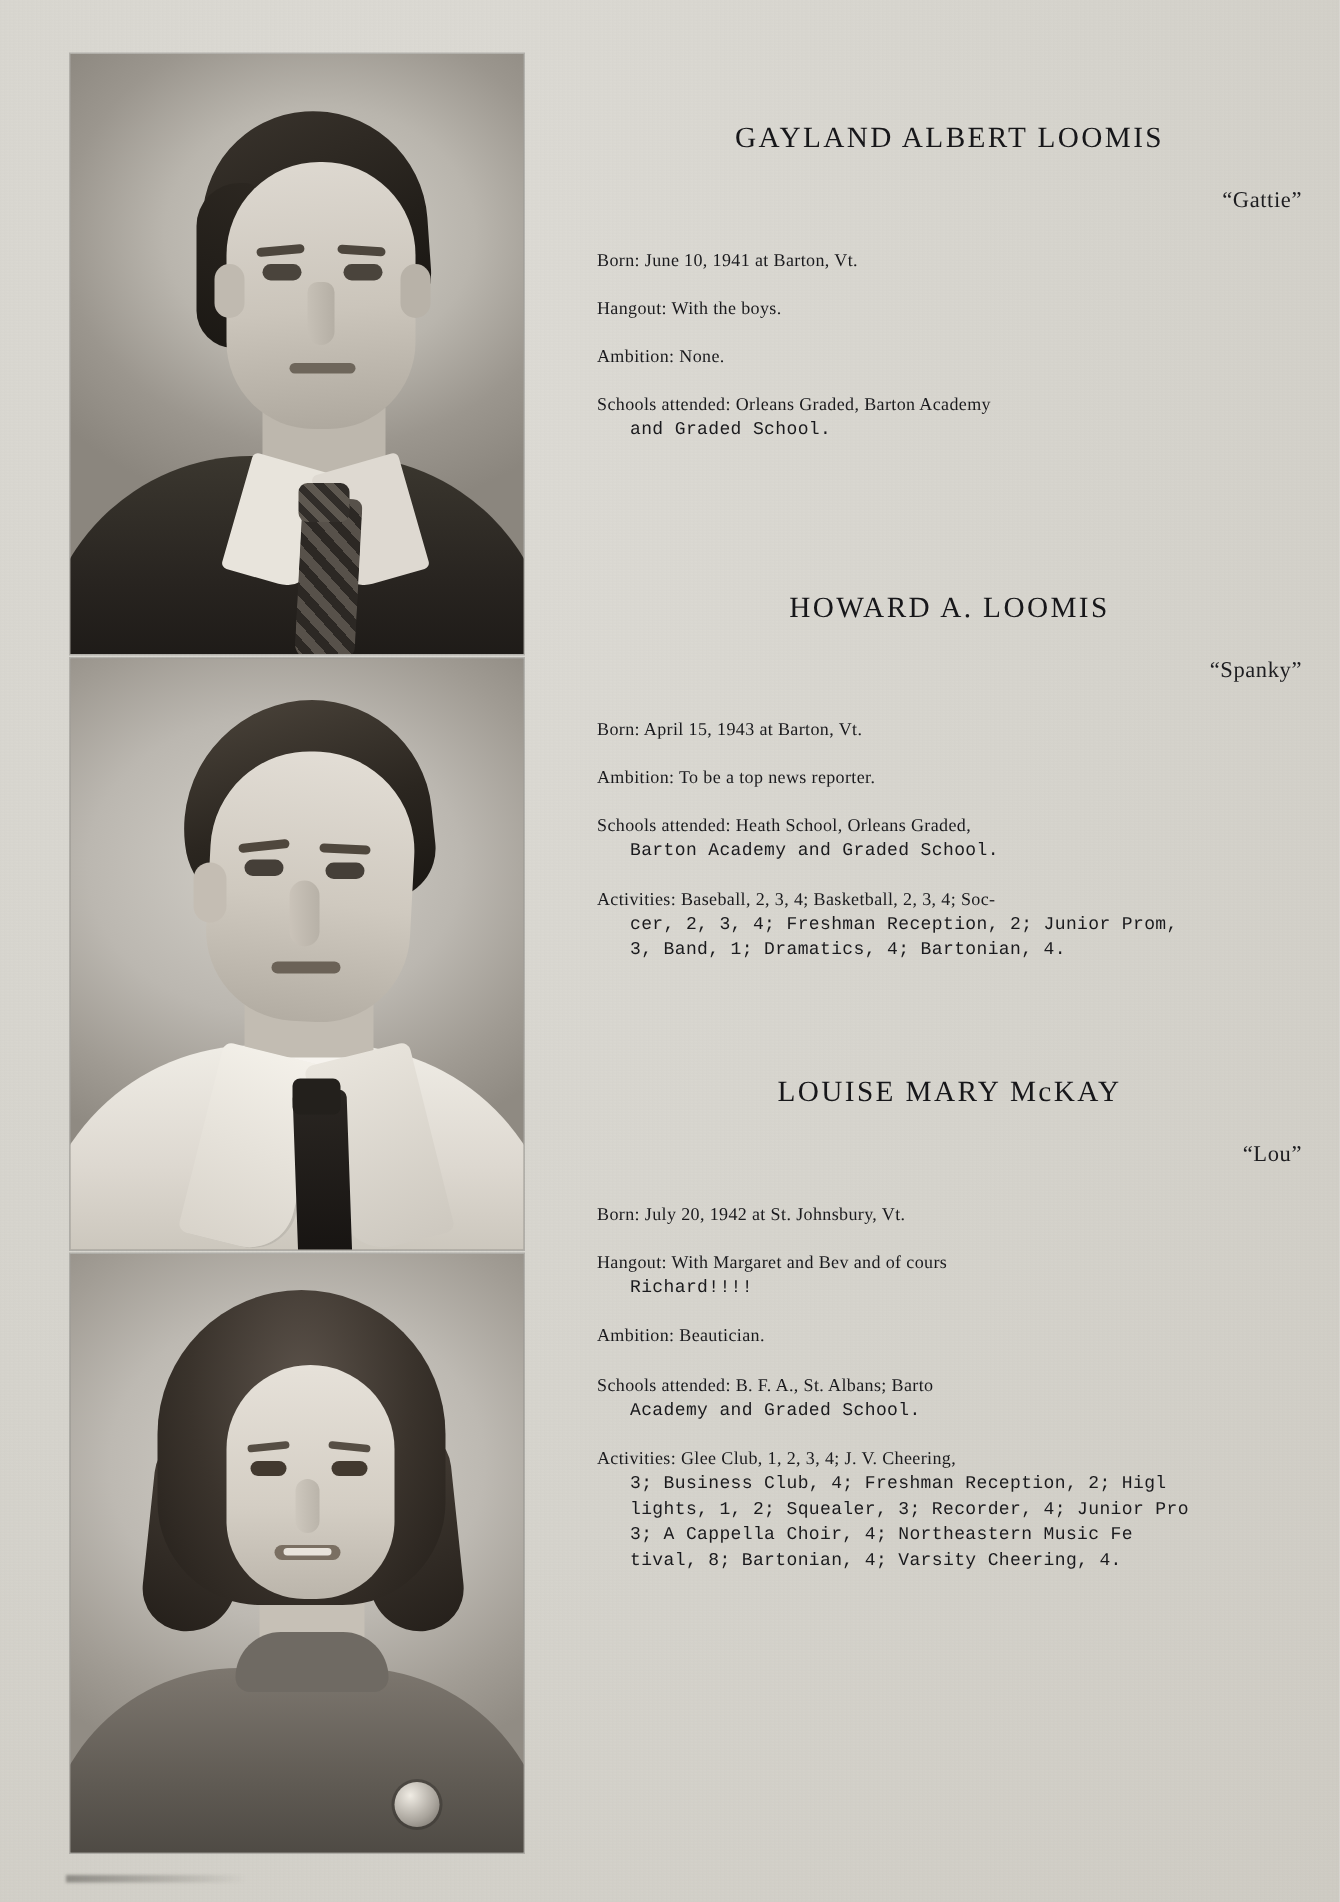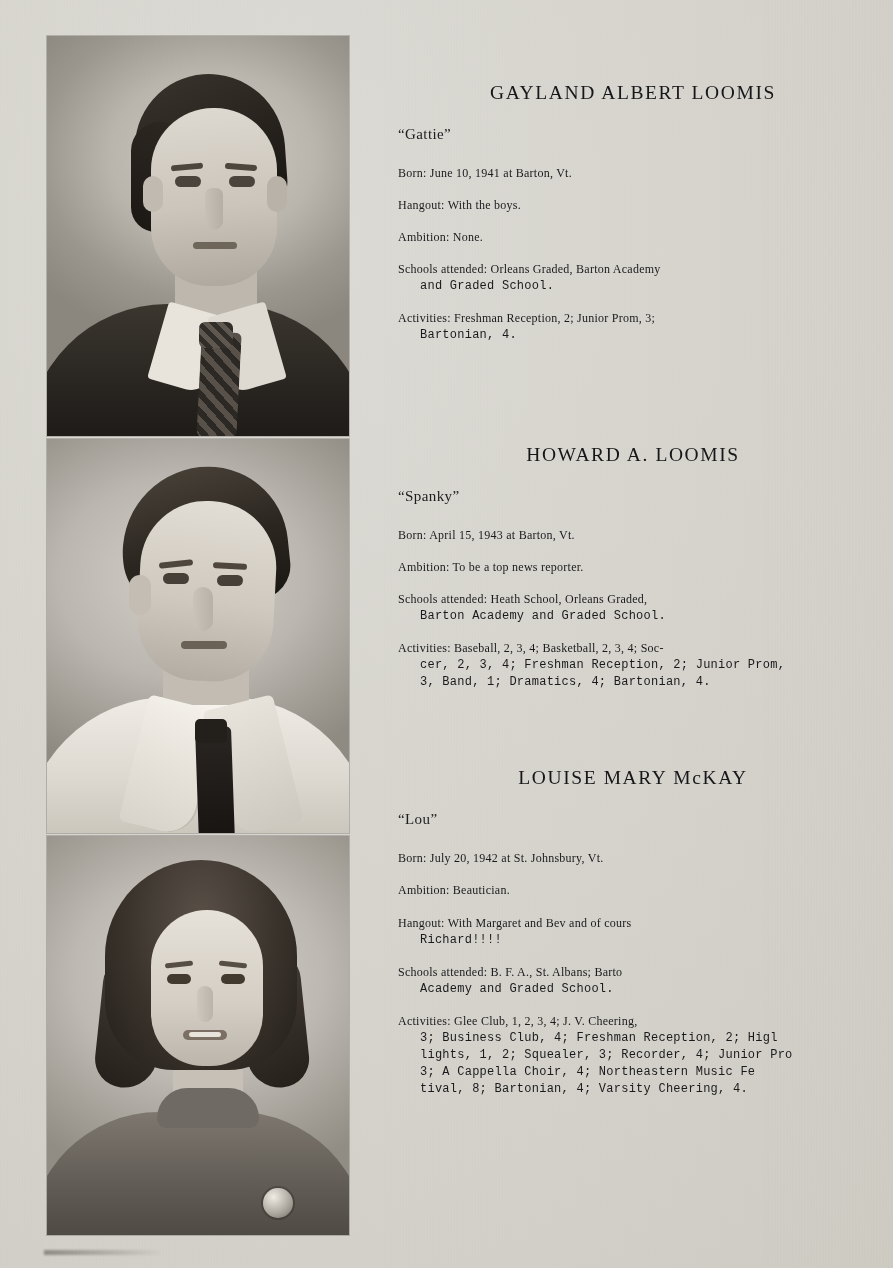--- a/index.html
+++ b/index.html
@@ -231,21 +231,21 @@
   .name {
     text-align: center;
     font-size: 19.5px;
     letter-spacing: 1.6px;
     font-weight: 400;
     color: #17171a;
     margin: 0 0 22px 0;
     white-space: nowrap;
   }
   .nick {
-    text-align: left;
+    text-align: right;
     font-size: 15px;
     letter-spacing: .4px;
     color: #1d1d20;
     margin: 0 0 22px 0;
   }
   .fact {
     font-size: 12px;
     line-height: 1.42;
     letter-spacing: .25px;
     color: #1a1a1d;
@@ -343,24 +343,20 @@
       <div class="fact narrow">
         <span class="hang">Hangout:  With the boys.</span>
       </div>
       <div class="fact narrow">
         <span class="hang">Ambition:  None.</span>
       </div>
       <div class="fact narrow">
         <span class="hang">Schools attended:  Orleans Graded, Barton Academy</span>
         <span class="ind">and Graded School.</span>
       </div>
-      <div class="fact narrow">
-        <span class="hang">Activities:  Freshman Reception, 2; Junior Prom, 3;</span>
-        <span class="ind">Bartonian, 4.</span>
-      </div>
     </div>
 
     <div class="entry e2">
       <div class="name">HOWARD A. LOOMIS</div>
       <div class="nick">“Spanky”</div>
       <div class="fact narrow">
         <span class="hang">Born:  April 15, 1943 at Barton, Vt.</span>
       </div>
       <div class="fact narrow">
         <span class="hang">Ambition:  To be a top news reporter.</span>
@@ -375,26 +371,26 @@
         <span class="ind">3, Band, 1; Dramatics, 4; Bartonian, 4.</span>
       </div>
     </div>
 
     <div class="entry e3">
       <div class="name">LOUISE MARY McKAY</div>
       <div class="nick">“Lou”</div>
       <div class="fact narrow">
         <span class="hang">Born:  July 20, 1942 at St. Johnsbury, Vt.</span>
       </div>
-      <div class="fact narrow">
-        <span class="hang">Ambition:  Beautician.</span>
-      </div>
       <div class="fact overflow">
         <span class="hang">Hangout:  With  Margaret  and  Bev  and  of  cours</span>
         <span class="ind">Richard!!!!</span>
+      </div>
+      <div class="fact narrow">
+        <span class="hang">Ambition:  Beautician.</span>
       </div>
       <div class="fact overflow">
         <span class="hang">Schools  attended:  B.  F.  A.,  St.  Albans;  Barto</span>
         <span class="ind">Academy and Graded School.</span>
       </div>
       <div class="fact overflow">
         <span class="hang">Activities:  Glee Club, 1, 2, 3, 4; J. V. Cheering,</span>
         <span class="ind">3; Business Club, 4; Freshman Reception, 2; Higl</span>
         <span class="ind">lights, 1, 2; Squealer, 3; Recorder, 4; Junior Pro</span>
         <span class="ind">3; A Cappella Choir, 4; Northeastern Music Fe</span>

